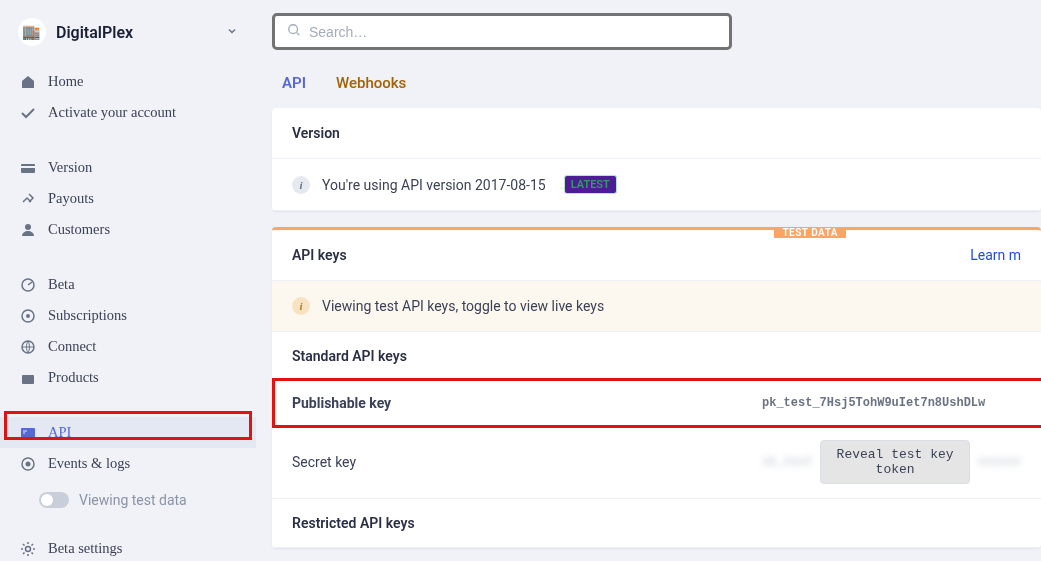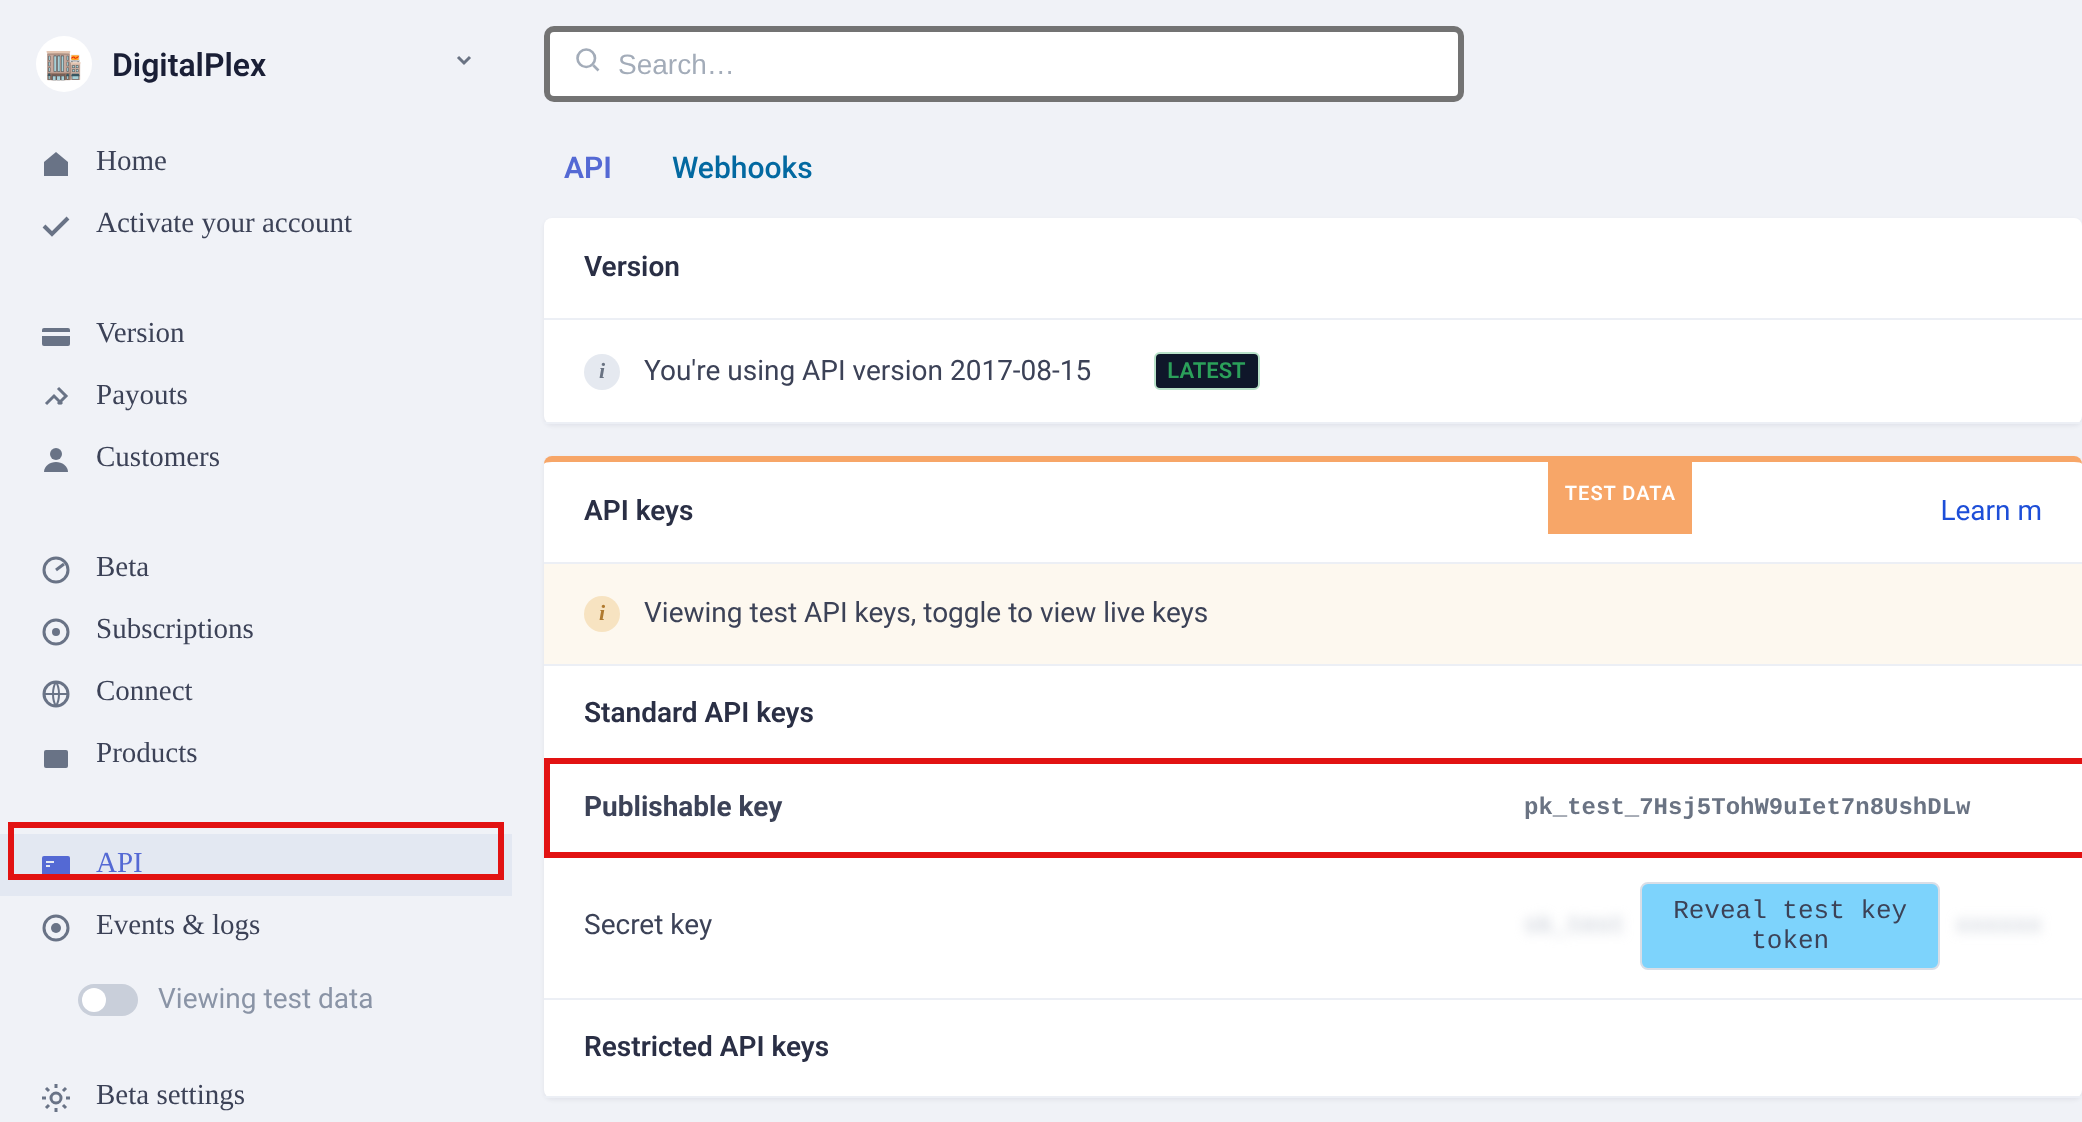--- a/index.html
+++ b/index.html
@@ -124,21 +124,21 @@
     color: #3c4257;
   }
   .search-box input::placeholder { color: #a3acb9; }
   .search-icon { color: #a3acb9; }
 
   .tabs {
     padding: 24px 0 0 10px;
     display: flex; gap: 30px;
     font-size: 15px;
   }
-  .tab { color: #0369a1; font-weight: 500; cursor: pointer; }
+  .tab { color: #a16207; font-weight: 500; cursor: pointer; }
   .tab.active { color: #5469d4; font-weight: 600; }
 
   .card {
     background: #fff;
     border-radius: 4px;
     margin-top: 16px;
     box-shadow: 0 1px 2px rgba(60,66,87,0.08);
     border-top: 3px solid #f7a668;
     position: relative;
   }
@@ -152,21 +152,21 @@
     display: flex;
     align-items: center;
   }
   .test-badge {
     position: absolute;
     top: -3px; right: 195px;
     background: #f7a668;
     color: #fff;
     font-size: 10px;
     font-weight: 600;
-    padding: 14px 8px;
+    padding: 0 8px;
     letter-spacing: 0.5px;
   }
   .learn-link {
     margin-left: auto;
     color: #1d4ed8;
     font-weight: 400;
     font-size: 14px;
   }
   .info-row {
     display: flex; align-items: center; gap: 12px;
@@ -186,22 +186,22 @@
     font-family: Georgia, serif;
   }
   .info-row.warm .info-icon { background: #f7e3c1; color: #b07a2f; }
   .latest-badge {
     border: 1px solid #b9e2c9;
     color: #2ba05a;
     font-size: 11px;
     font-weight: 600;
     padding: 2px 6px;
     border-radius: 3px;
-    margin-left: 19px;
-    background: #0f172a;
+    margin-left: 6px;
+    background: #4c1d95;
   }
   .subhead {
     padding: 16px 20px;
     font-weight: 600;
     color: #2a2f45;
     border-bottom: 1px solid #eceff5;
   }
   .tbl-head {
     display: flex;
     padding: 12px 20px;
@@ -226,21 +226,21 @@
     font-size: 12px;
     color: #6a7383;
     display: flex; align-items: center; gap: 8px;
   }
   .blurred {
     filter: blur(3px);
     -webkit-filter: blur(3px);
     color: #b8bfcb;
   }
   .reveal-btn {
-    background: #7dd3fc;
+    background: #e5e5e5;
     border: 1px solid #d9dee7;
     border-radius: 4px;
     padding: 6px 12px;
     font-size: 13px;
     color: #3c4257;
     cursor: pointer;
     font-family: inherit;
   }
 </style>
 </head>

